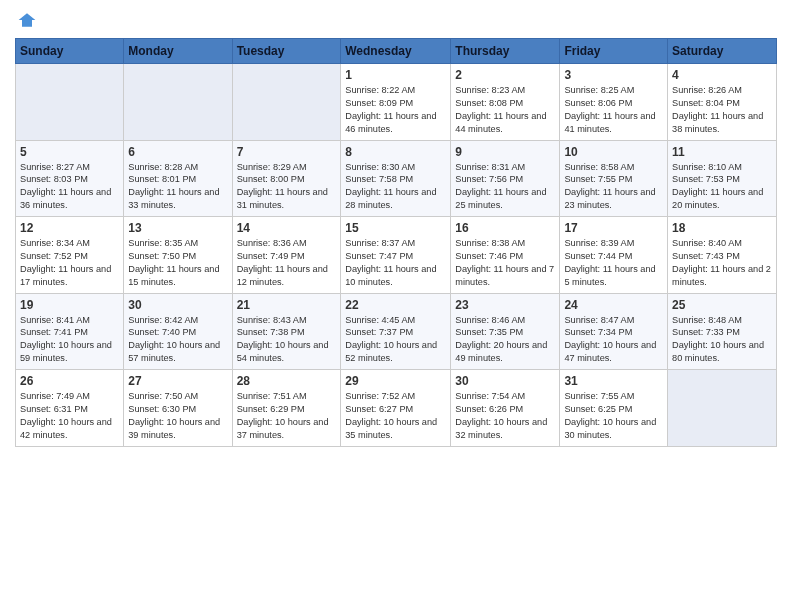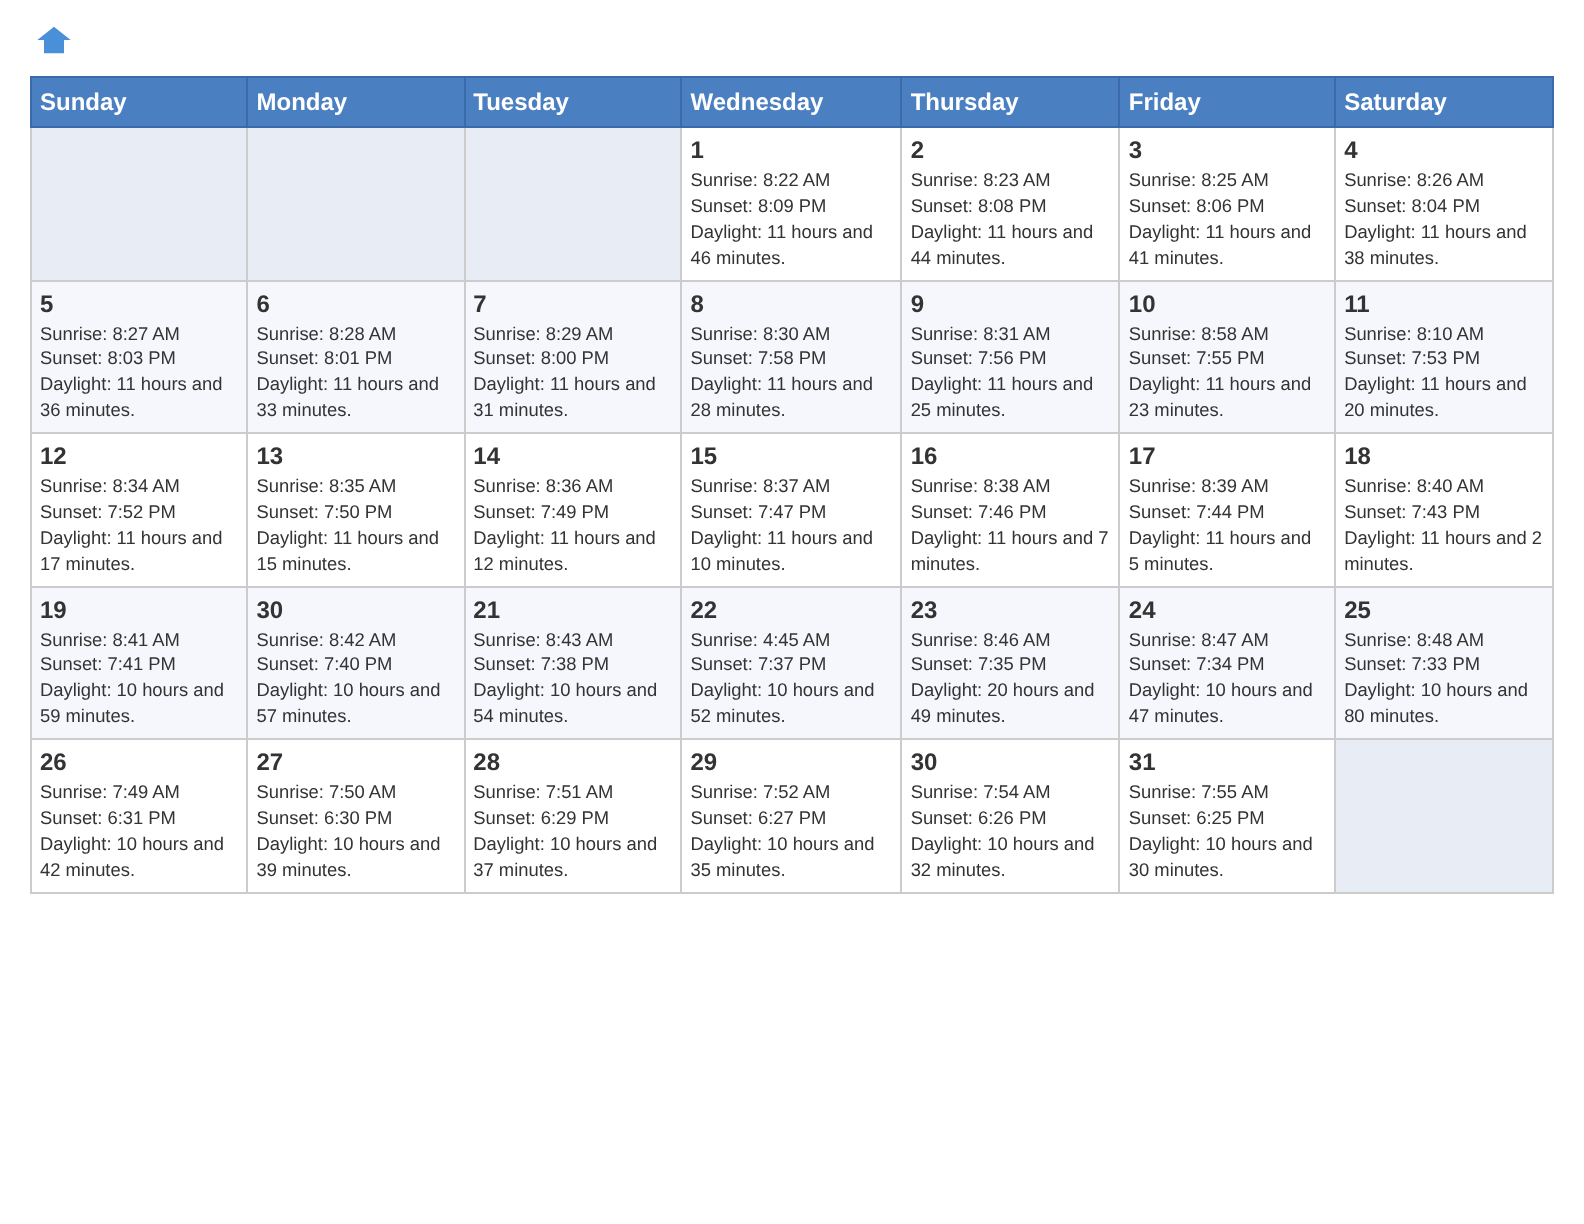--- a/index.html
+++ b/index.html
@@ -44,21 +44,21 @@
       font-size: 14px;
       color: #333;
     }
     .calendar {
       width: 100%;
       border-collapse: collapse;
       border: 1px solid #ccc;
     }
     .calendar th {
       background-color: #4a7fc1;
-      color: #ffffff;
+      color: #0f172a;
       font-size: 12px;
       font-weight: bold;
       padding: 5px 4px;
       text-align: left;
       border: 1px solid #3a6aaa;
     }
     .calendar td {
       vertical-align: top;
       padding: 4px 4px;
       font-size: 9.5px;

